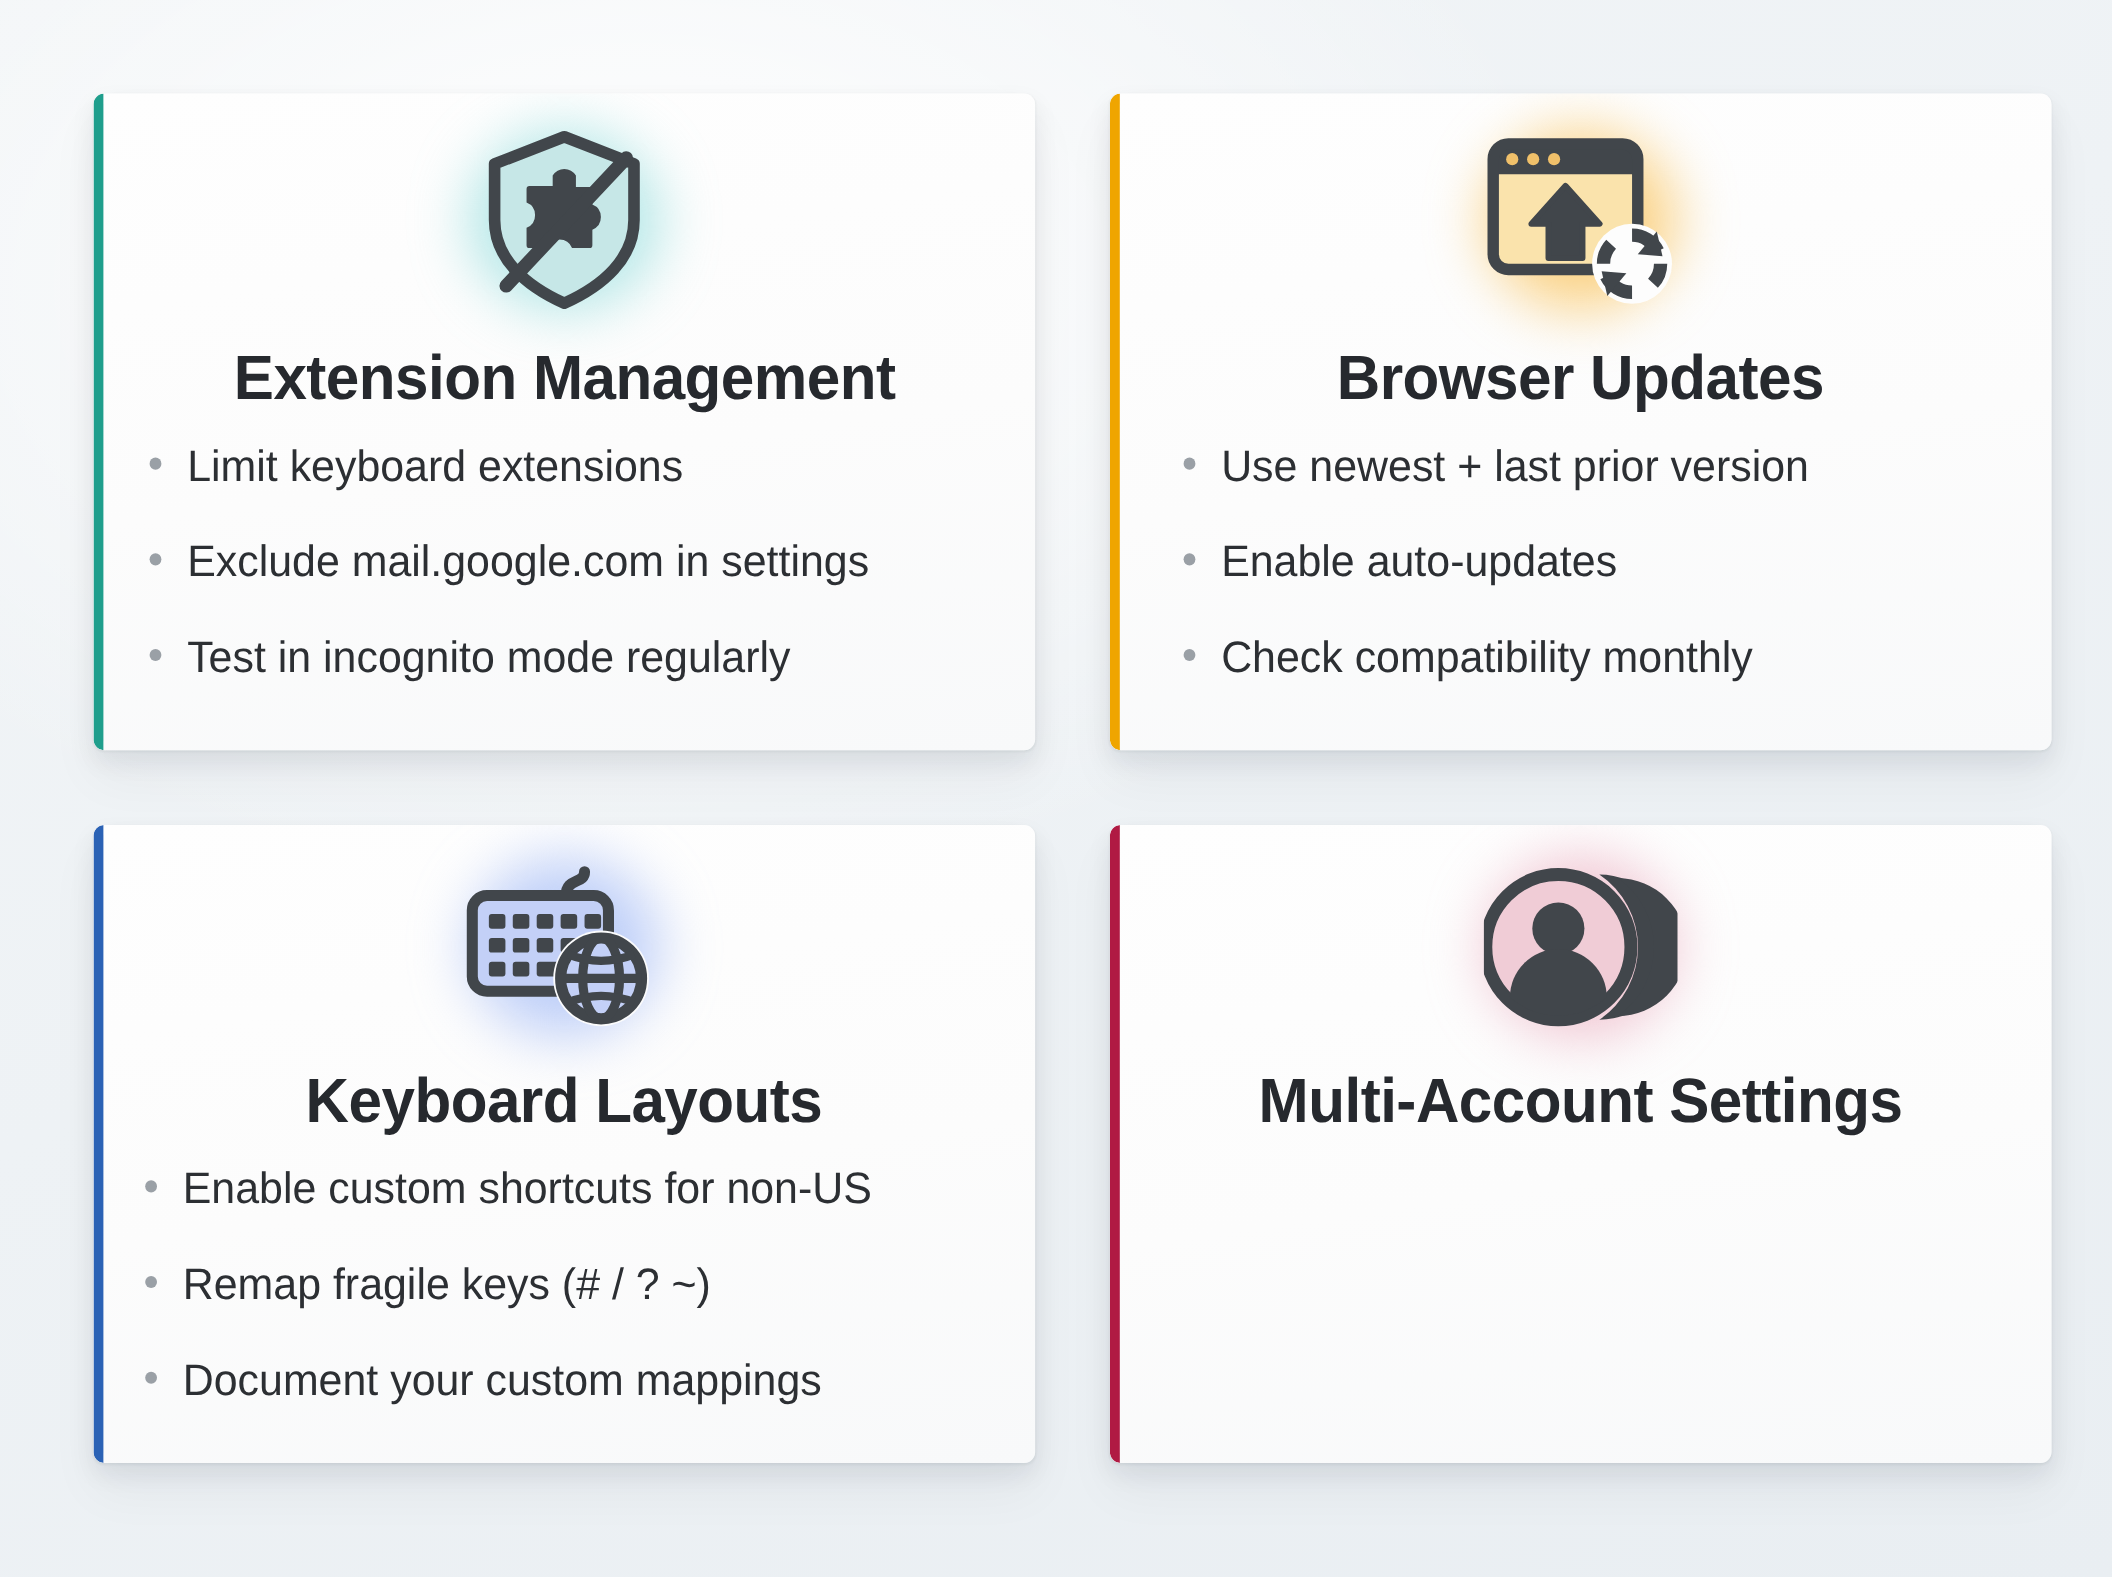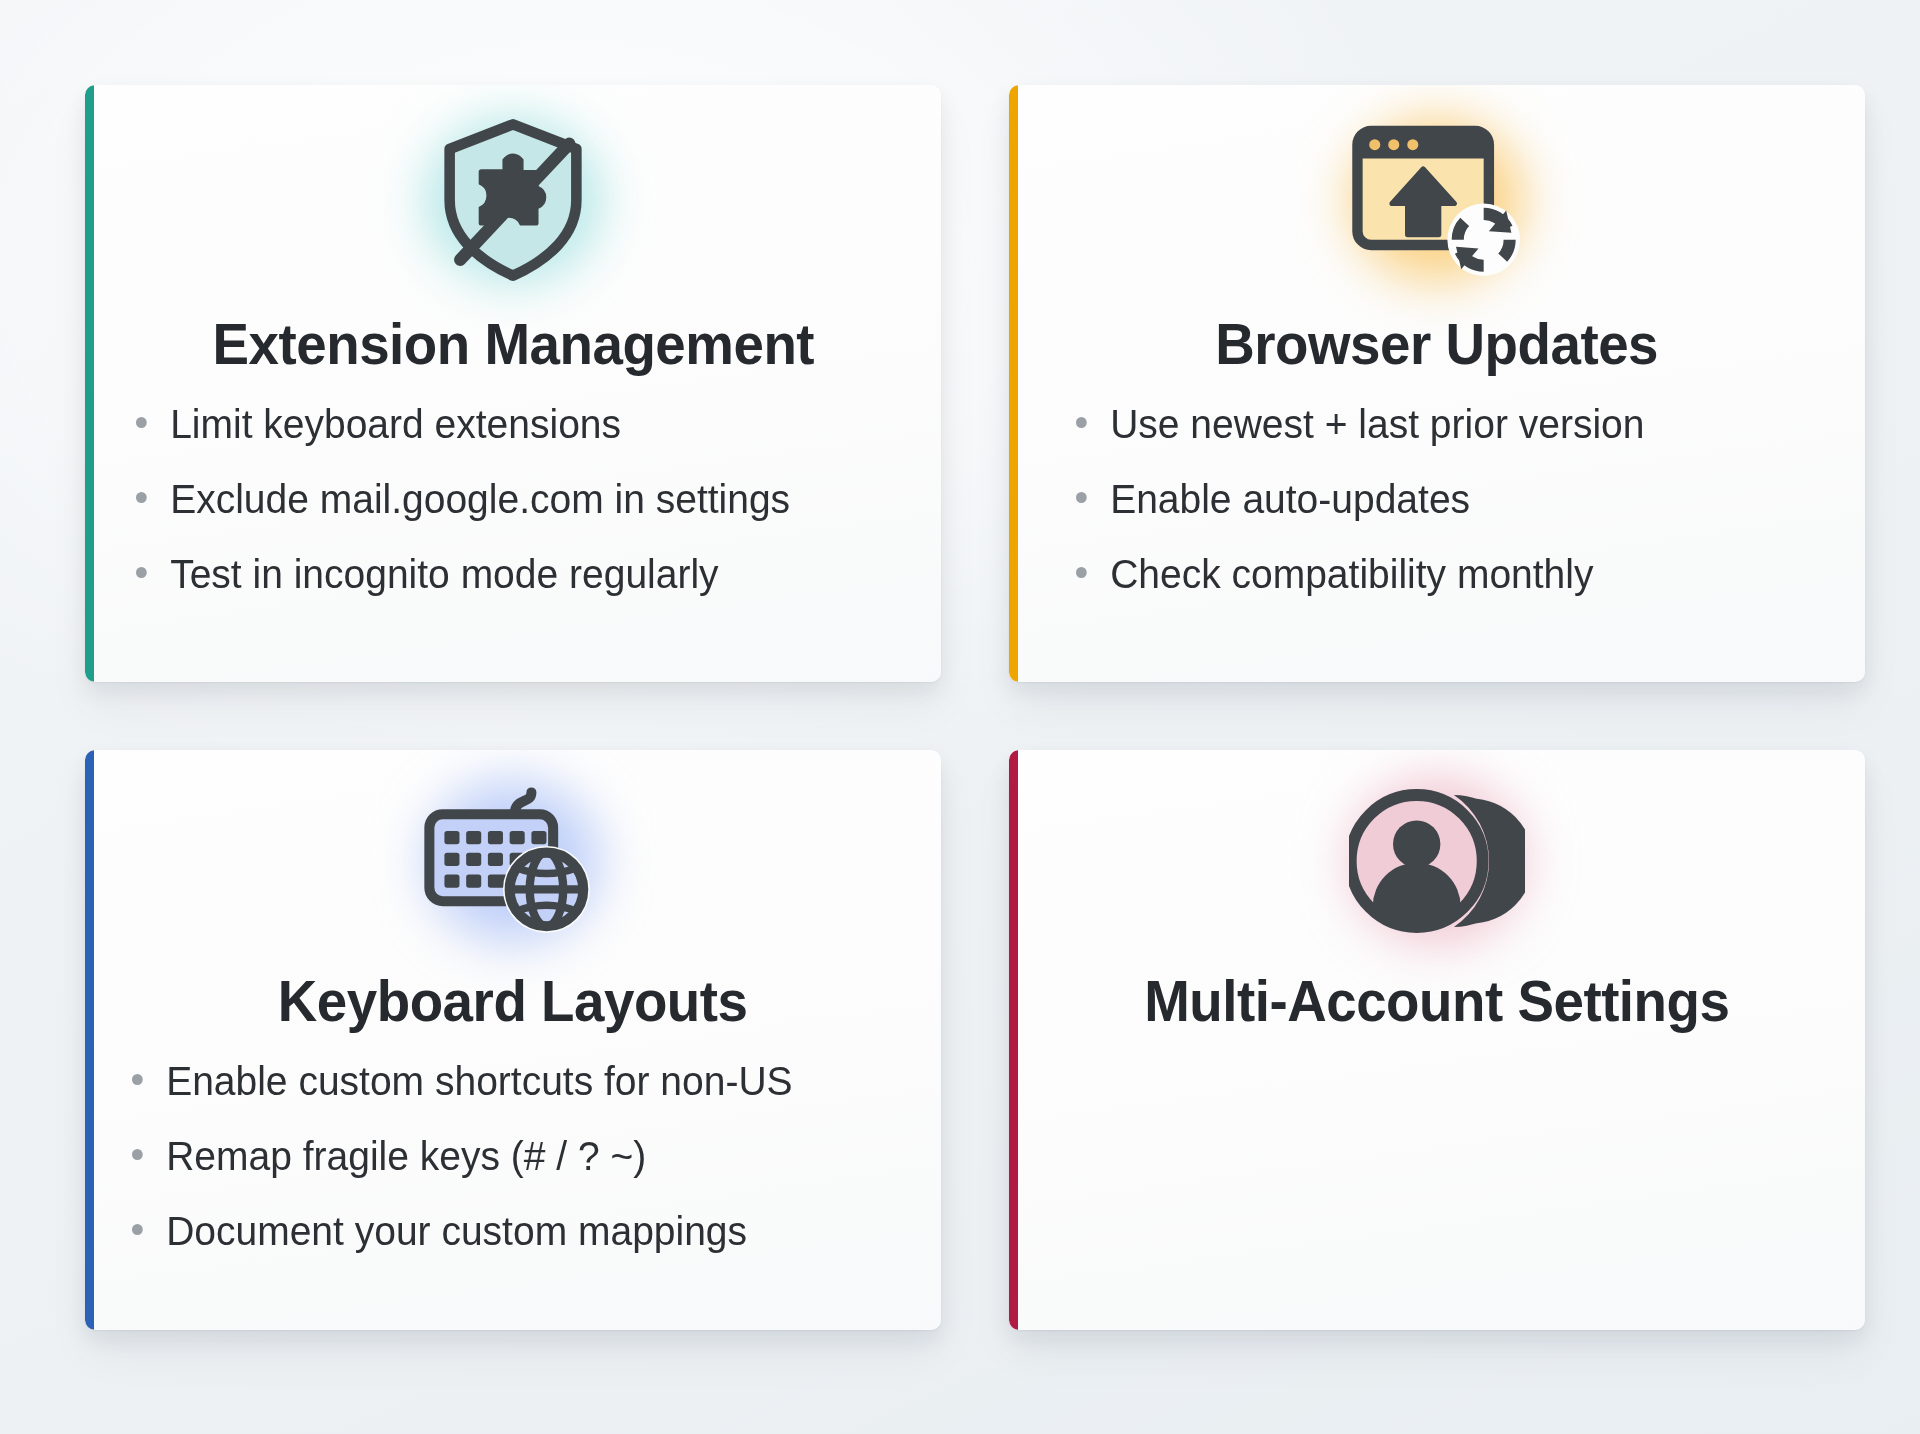--- a/index.html
+++ b/index.html
@@ -101,20 +101,21 @@
     transform: scaleX(0.96);
   }
 
   .bullets {
     list-style: none;
     margin: 0;
     padding: 22px 0 0 0;
     width: 100%;
     display: flex;
     flex-direction: column;
+    gap: 12px;
   }
   .bullet {
     display: flex;
     align-items: baseline;
     font-size: 40px;
     color: #2c2f33;
     line-height: 1.0;
     padding: 0 0 35px 0;
     transform: scaleX(0.975);
     transform-origin: left center;

